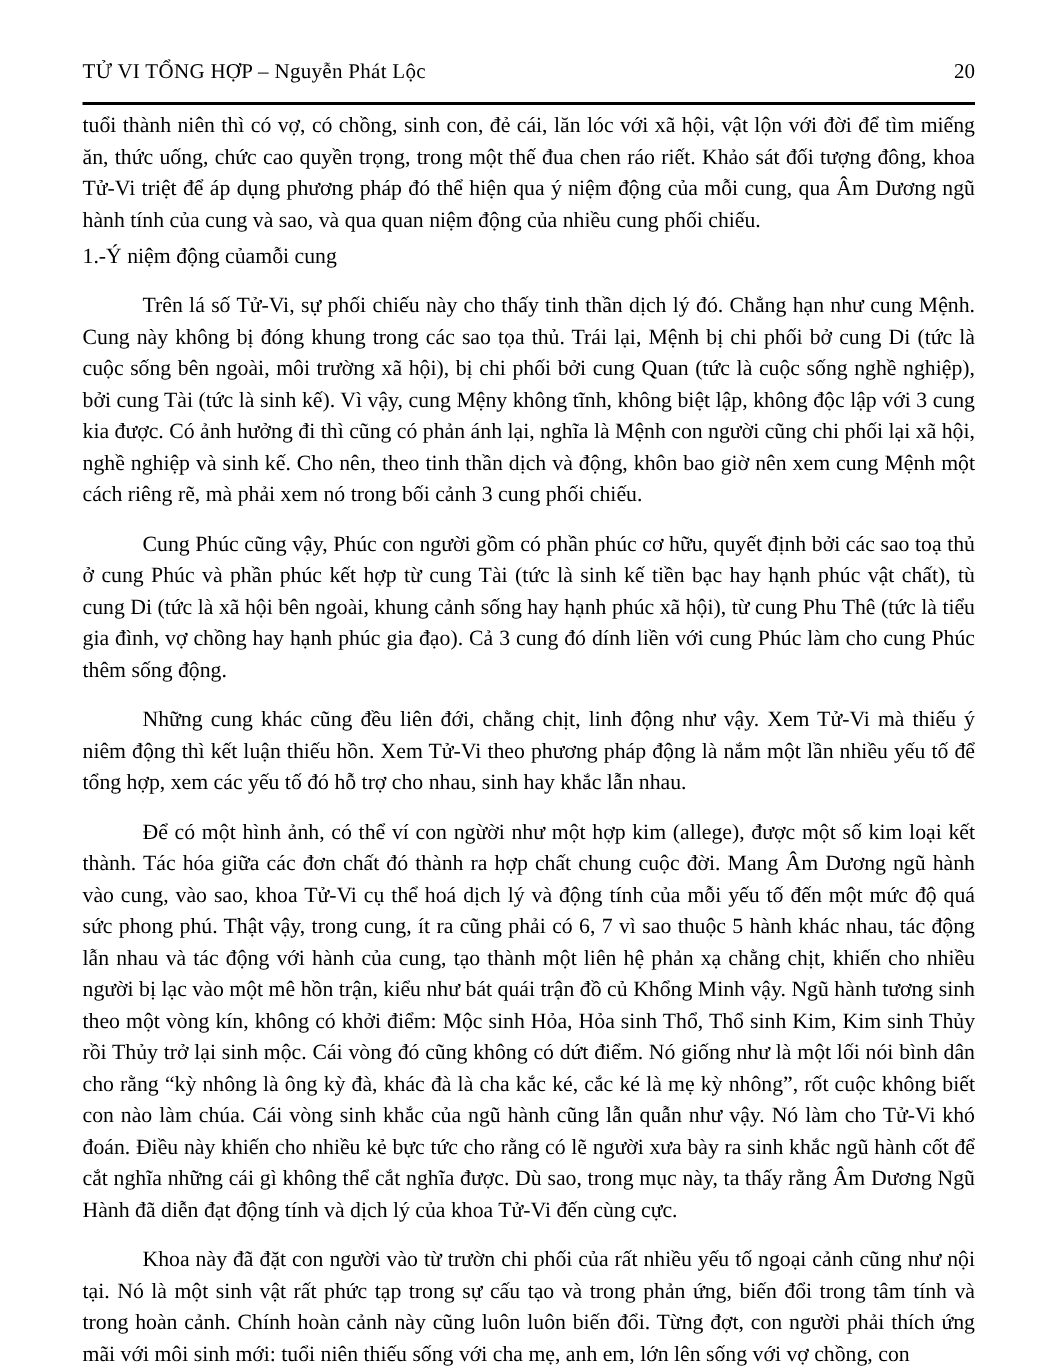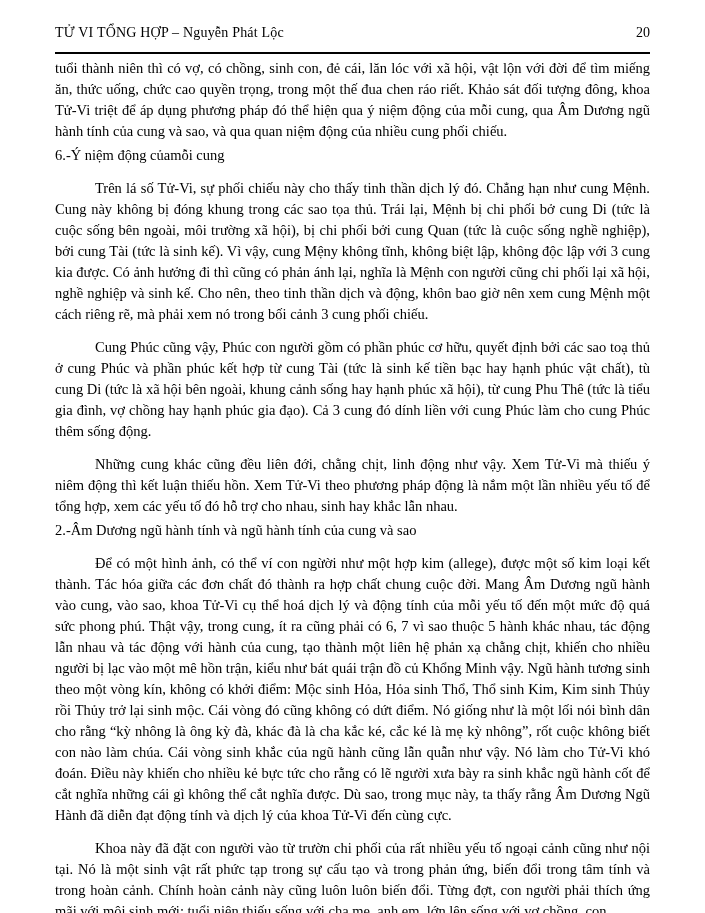--- a/index.html
+++ b/index.html
@@ -11,21 +11,21 @@
     width: 705px;
     height: 913px;
     overflow: hidden;
     font-family: "Liberation Serif", "DejaVu Serif", serif;
     color: #000000;
   }
   .page {
     box-sizing: border-box;
     width: 705px;
     height: 913px;
-    padding: 24px 55px 0 55px;
+    padding: 40px 55px 0 55px;
   }
   .page-header {
     display: flex;
     justify-content: space-between;
     align-items: baseline;
     font-size: 14px;
     line-height: 17px;
   }
   .header-title {
     letter-spacing: 0.2px;
@@ -68,28 +68,27 @@
     <span class="header-title">TỬ VI TỔNG HỢP – Nguyễn Phát Lộc</span>
     <span class="header-page-number">20</span>
   </div>
 
   <hr class="header-rule">
 
   <div class="body-text">
 
     <p class="para">tuổi thành niên thì có vợ, có chồng, sinh con, đẻ cái, lăn lóc với xã hội, vật lộn với đời để tìm miếng ăn, thức uống, chức cao quyền trọng, trong một thế đua chen ráo riết. Khảo sát đối tượng đông, khoa Tử-Vi triệt để áp dụng phương pháp đó thể hiện qua ý niệm động của mỗi cung, qua Âm Dương ngũ hành tính của cung và sao, và qua quan niệm động của nhiều cung phối chiếu.</p>
 
-    <p class="section-heading">6.-Ý niệm động củamỗi cung</p>
+    <p class="section-heading">1.-Ý niệm động củamỗi cung</p>
 
     <p class="para indent">Trên lá số Tử-Vi, sự phối chiếu này cho thấy tinh thần dịch lý đó. Chẳng hạn như cung Mệnh. Cung này không bị đóng khung trong các sao tọa thủ. Trái lại, Mệnh bị chi phối bở cung Di (tức là cuộc sống bên ngoài, môi trường xã hội), bị chi phối bởi cung Quan (tức là cuộc sống nghề nghiệp), bởi cung Tài (tức là sinh kế). Vì vậy, cung Mệny không tĩnh, không biệt lập, không độc lập với 3 cung kia được. Có ảnh hưởng đi thì cũng có phản ánh lại, nghĩa là Mệnh con người cũng chi phối lại xã hội, nghề nghiệp và sinh kế. Cho nên, theo tinh thần dịch và động, khôn bao giờ nên xem cung Mệnh một cách riêng rẽ, mà phải xem nó trong bối cảnh 3 cung phối chiếu.</p>
 
     <p class="para indent">Cung Phúc cũng vậy, Phúc con người gồm có phần phúc cơ hữu, quyết định bởi các sao toạ thủ ở cung Phúc và phần phúc kết hợp từ cung Tài (tức là sinh kế tiền bạc hay hạnh phúc vật chất), tù cung Di (tức là xã hội bên ngoài, khung cảnh sống hay hạnh phúc xã hội), từ cung Phu Thê (tức là tiểu gia đình, vợ chồng hay hạnh phúc gia đạo). Cả 3 cung đó dính liền với cung Phúc làm cho cung Phúc thêm sống động.</p>
 
     <p class="para indent">Những cung khác cũng đều liên đới, chằng chịt, linh động như vậy. Xem Tử-Vi mà thiếu ý niêm động thì kết luận thiếu hồn. Xem Tử-Vi theo phương pháp động là nắm một lần nhiều yếu tố để tổng hợp, xem các yếu tố đó hỗ trợ cho nhau, sinh hay khắc lẫn nhau.</p>
 
-    <p class="section-heading">2.-Âm Dương ngũ hành tính và ngũ hành tính của cung và sao</p>
 
     <p class="para indent">Để có một hình ảnh, có thể ví con ngừời như một hợp kim (allege), được một số kim loại kết thành. Tác hóa giữa các đơn chất đó thành ra hợp chất chung cuộc đời. Mang Âm Dương ngũ hành vào cung, vào sao, khoa Tử-Vi cụ thể hoá dịch lý và động tính  của mỗi yếu tố đến một mức độ quá sức phong phú. Thật vậy, trong cung, ít ra cũng phải có 6, 7 vì sao thuộc 5 hành khác nhau, tác động lẫn nhau và tác động với hành của cung, tạo thành một liên hệ phản xạ chằng chịt, khiến cho nhiều người bị lạc vào một mê hồn trận, kiểu như bát quái trận đồ củ Khổng Minh vậy. Ngũ hành tương sinh theo một vòng kín, không có khởi điểm: Mộc sinh Hỏa, Hỏa sinh Thổ, Thổ sinh Kim, Kim sinh Thủy rồi Thủy trở lại sinh mộc. Cái vòng đó cũng không có dứt điểm. Nó giống như là một lối nói bình dân cho rằng “kỳ nhông là ông kỳ đà, khác đà là cha kắc ké, cắc ké là mẹ kỳ nhông”, rốt cuộc không biết con nào làm chúa. Cái vòng sinh khắc của ngũ hành cũng lẫn quẫn như vậy. Nó làm cho Tử-Vi khó đoán. Điều này khiến cho nhiều kẻ bực tức cho rằng có lẽ người xưa bày ra sinh khắc ngũ hành cốt để cắt nghĩa những cái gì không thể cắt nghĩa được. Dù sao, trong mục này, ta thấy rằng Âm Dương Ngũ Hành đã diễn đạt động tính và dịch lý của khoa Tử-Vi đến cùng cực.</p>
 
     <p class="para indent">Khoa này đã đặt con người vào từ trườn chi phối của rất nhiều yếu tố ngoại cảnh cũng như nội tại. Nó là một sinh vật rất phức tạp trong sự cấu tạo và trong phản ứng, biến đổi trong tâm tính và trong hoàn cảnh. Chính hoàn cảnh này cũng luôn luôn biến đổi. Từng đợt, con người phải thích ứng mãi với môi sinh mới: tuổi niên thiếu sống với cha mẹ, anh em, lớn lên sống với vợ chồng, con</p>
 
   </div>
 </div>
 
 </body></html>

